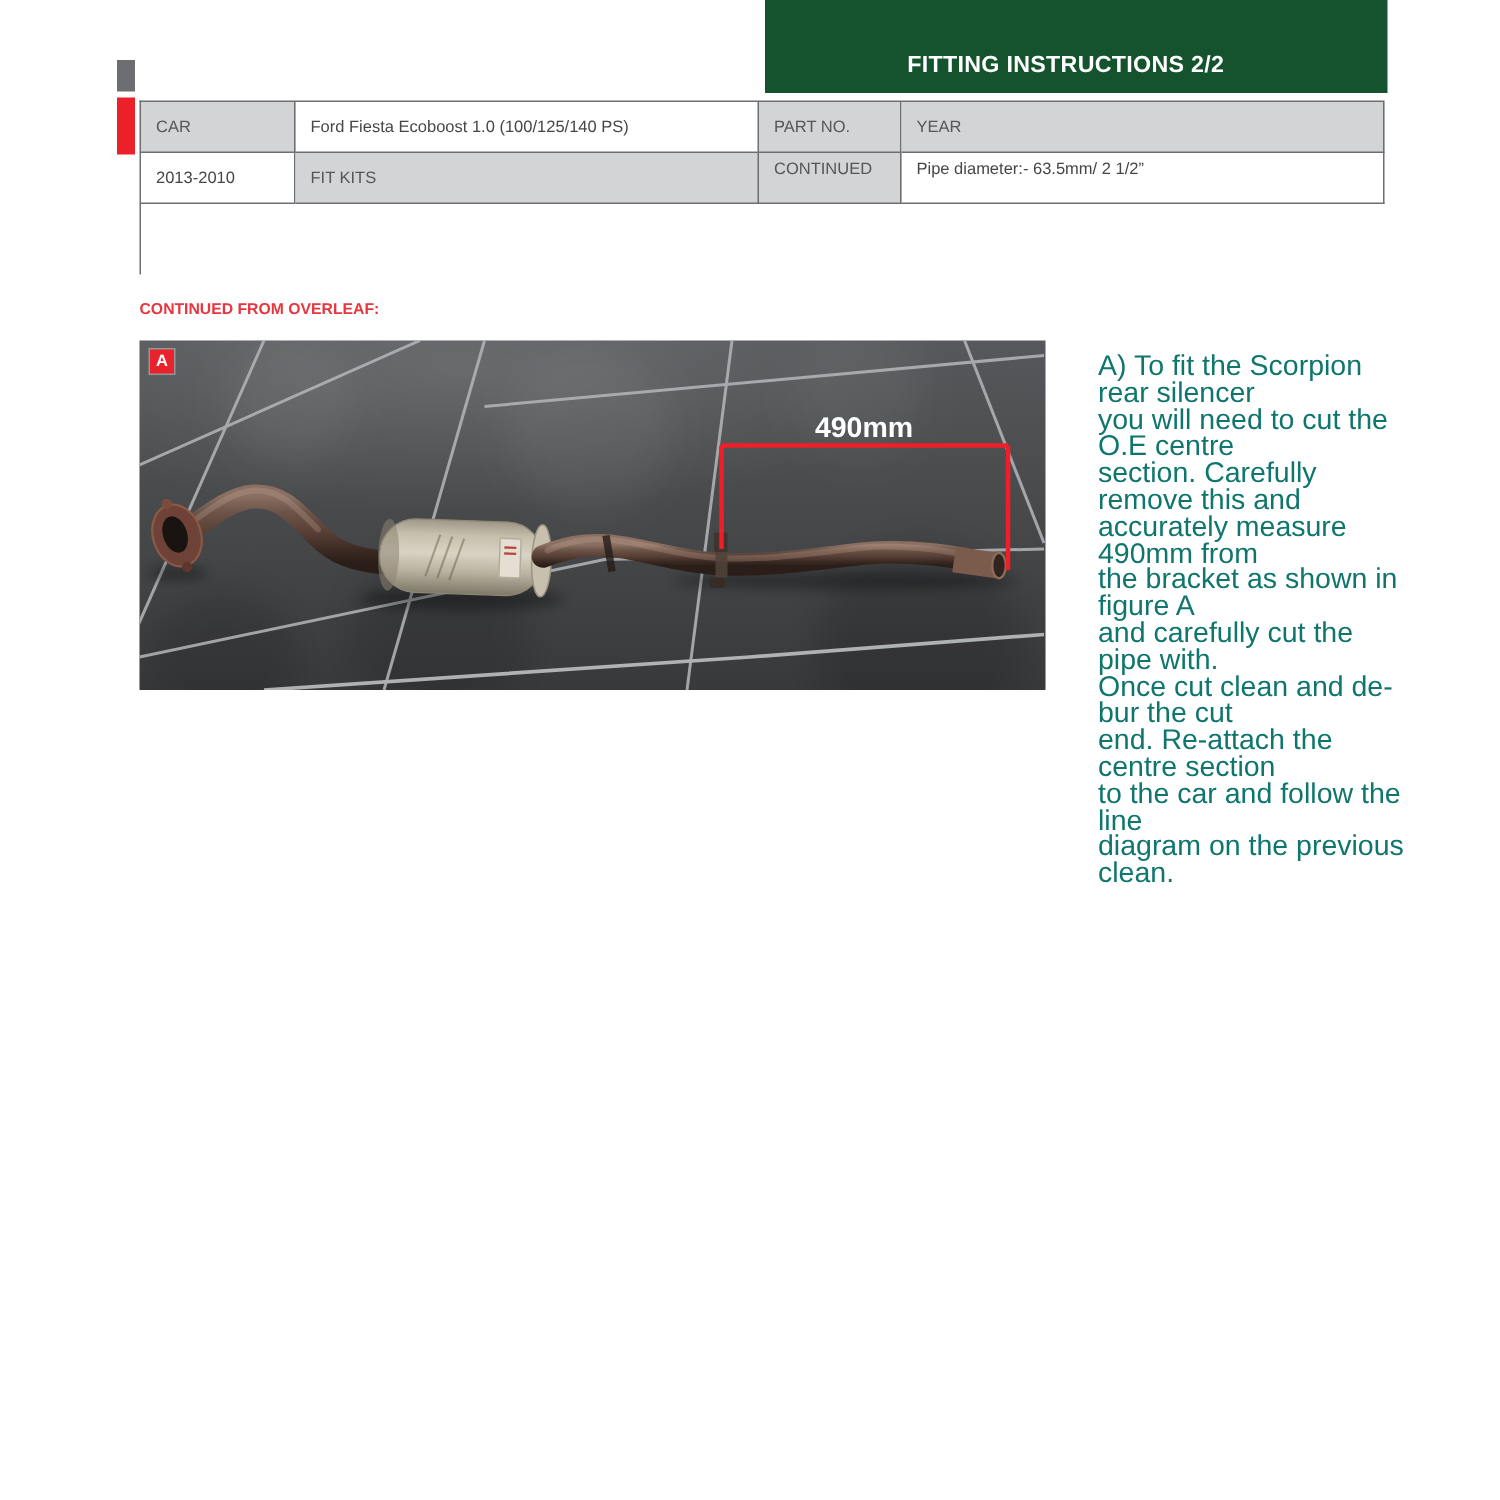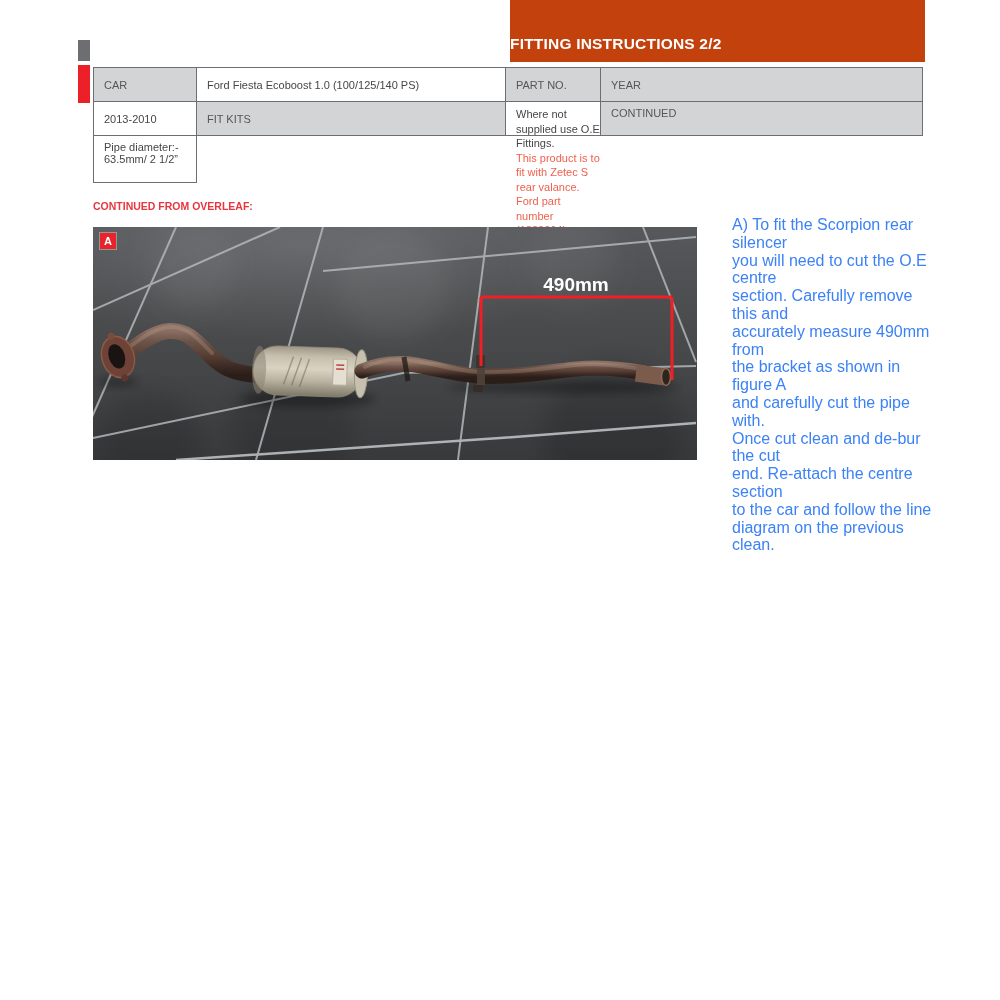--- a/index.html
+++ b/index.html
@@ -3,40 +3,40 @@
 <meta charset="utf-8">
 <style>
   html,body{margin:0;padding:0;background:#fff;}
   .page{
     position:relative;width:1000px;height:1000px;background:#ffffff;
     font-family:"Liberation Sans",sans-serif;overflow:hidden;
   }
   
   .banner{
     position:absolute;left:510px;top:0;width:415px;height:62px;
-    background:#c2410c;display:flex;align-items:flex-end;justify-content:flex-start;
+    background:#14532d;display:flex;align-items:flex-end;justify-content:center;
     box-sizing:border-box;padding:0 14px 9px 0;
   }
   .banner-title{color:#ffffff;font-size:15.5px;font-weight:bold;letter-spacing:.2px;}
   .case-marker-gray{position:absolute;left:78px;top:40px;width:12px;height:21px;background:#6D6E71;}
   .case-marker-red{position:absolute;left:78px;top:65px;width:12px;height:38px;background:#EC2029;}
   .case-box{
     position:absolute;left:95px;top:41px;width:91px;height:20px;box-sizing:border-box;
     border:1px solid #97999B;display:flex;align-items:center;padding-left:7px;margin-top:28px;
   }
   .case-label{font-size:10px;color:#404142;}
   
   .spec-table{
     position:absolute;left:93px;top:67px;width:829px;box-sizing:content-box;
     display:grid;grid-template-columns:103px 309px 95px 322px;grid-template-rows:34px 34px 47px;
     border-top:1px solid #6D6E71;border-left:1px solid #6D6E71;
   }
   .cell{
     box-sizing:border-box;border-right:1px solid #6D6E71;border-bottom:1px solid #6D6E71;
-    display:flex;align-items:center;padding-left:10px;font-size:11px;color:#454648;
+    display:flex;align-items:center;padding-left:10px;font-size:11px;color:#454648;text-align:center;
   }
   .cell.th{background:#D2D4D5;color:#555658;}
   .cell.top{align-items:flex-start;padding-top:5px;}
   .notes-cell{flex-direction:column;align-items:flex-start;line-height:14.5px;}
   .notes-red{color:#F0604E;}
   
   .continued{
     position:absolute;left:93px;top:200px;font-size:10.5px;font-weight:bold;color:#E8353E;
   }
   
@@ -48,22 +48,22 @@
   }
   .photo svg{position:absolute;left:0;top:0;}
   .photo-badge{
     position:absolute;left:7px;top:6px;width:16px;height:16px;background:#E9232B;
     color:#fff;font-size:11px;font-weight:bold;text-align:center;line-height:16px;
     box-shadow:0 0 0 1px rgba(255,255,255,.35);
   }
   .measure-text{font-size:19px;font-weight:bold;fill:#ffffff;font-family:"Liberation Sans",sans-serif;}
   
   .instructions{
-    position:absolute;left:732px;top:216px;width:205px;
-    font-size:16px;line-height:17.8px;color:#3b82f6;
+    position:absolute;left:732px;top:236px;width:205px;
+    font-size:19px;line-height:17.8px;color:#0f766e;
   }
 </style>
 </head>
 <body>
 
 <div class="page">
 
   <div class="banner">
     <span class="banner-title">FITTING INSTRUCTIONS 2/2</span>
   </div>
@@ -75,25 +75,20 @@
 
   <div class="spec-table">
     <div class="cell th">CAR</div>
     <div class="cell">Ford Fiesta Ecoboost 1.0 (100/125/140 PS)</div>
     <div class="cell th">PART NO.</div>
 
     <div class="cell th">YEAR</div>
     <div class="cell">2013-2010</div>
     <div class="cell th">FIT KITS</div>
 
-    <div class="cell top notes-cell">
-      <span>Where not supplied use O.E Fittings.</span>
-      <span class="notes-red">This product is to fit with Zetec S rear valance.</span>
-      <span class="notes-red">Ford part number (1833264)</span>
-    </div>
     <div class="cell th top">CONTINUED</div>
     <div class="cell top">Pipe diameter:- 63.5mm/ 2 1/2”</div>
   </div>
 
   <div class="continued">CONTINUED FROM OVERLEAF:</div>
 
   <div class="photo">
     <svg width="604" height="233" viewBox="0 0 604 233">
       <defs>
         <linearGradient id="pg" x1="0" y1="0" x2="0" y2="1">

